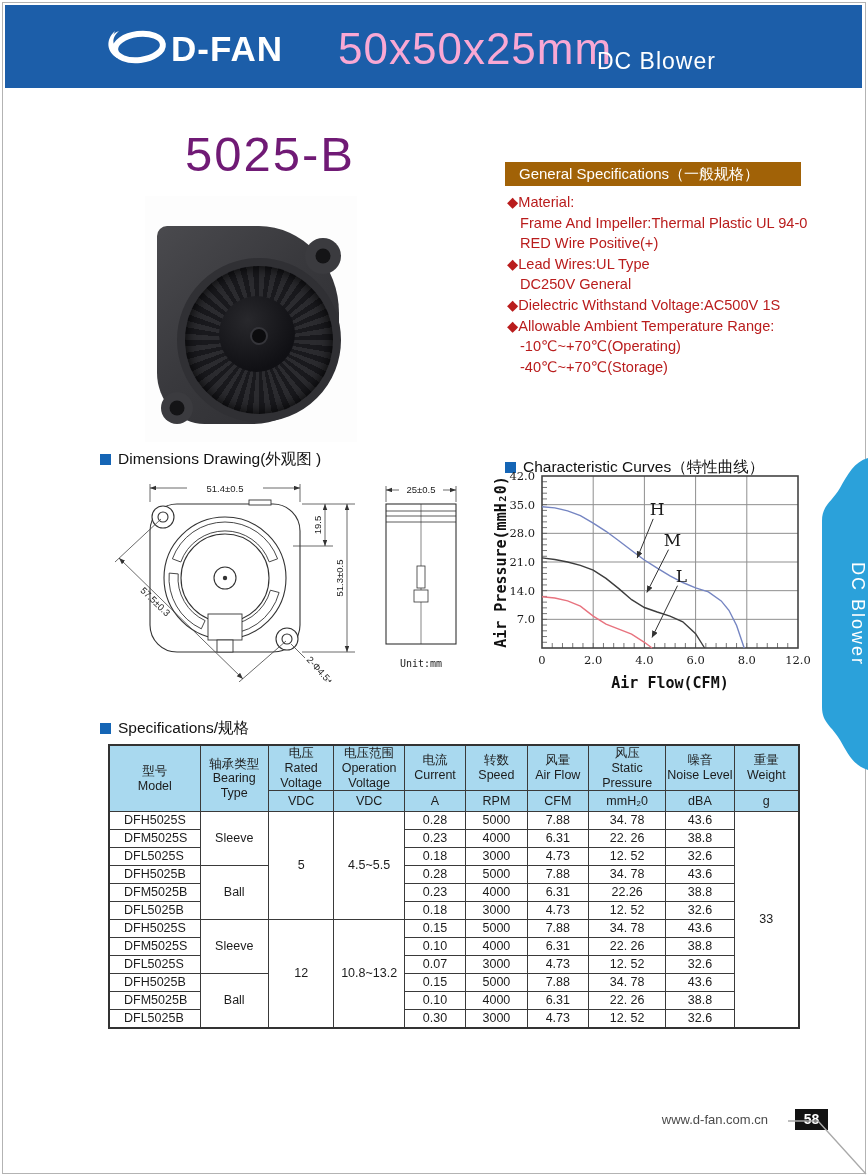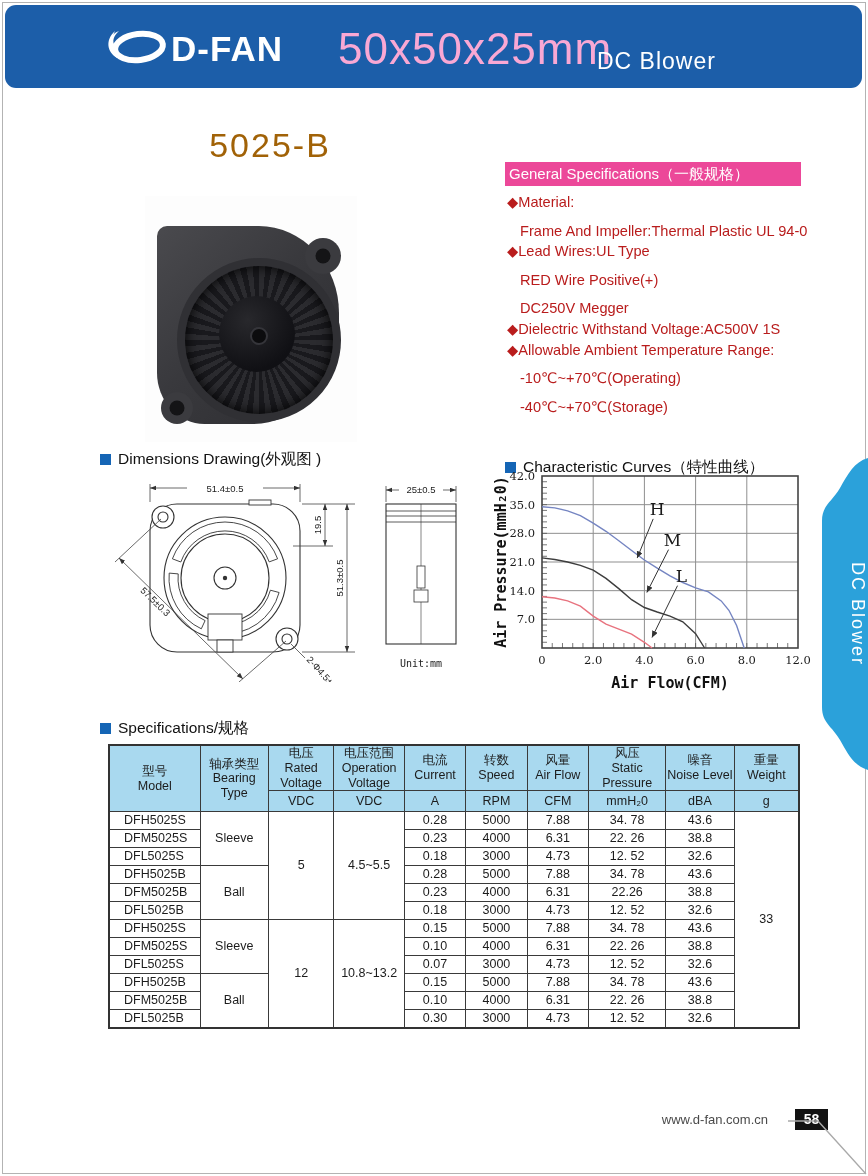--- a/index.html
+++ b/index.html
@@ -4,53 +4,53 @@
 <style>
   html,body{margin:0;padding:0;}
   body{
     width:868px;height:1176px;position:relative;background:#fff;
     font-family:"Liberation Sans","DejaVu Sans",sans-serif;overflow:hidden;color:#1c1c1c;
   }
   .abs{position:absolute;}
   .page-border{inset:2px;border:1px solid #b3b3b3;pointer-events:none;}
 
   
-  .header-bar{left:5px;top:5px;width:857px;height:83px;background:#1c5ea9;border-radius:11px;}
+  .header-bar{left:5px;top:5px;width:857px;height:83px;background:#1c5ea9;}
   .logo-swirl{left:98px;top:17px;}
   .brand{left:166px;top:24px;color:#fff;font-size:35px;font-weight:bold;letter-spacing:1px;}
   .size-text{left:333px;top:19px;color:#f9a8d4;font-size:44px;font-weight:500;letter-spacing:1px;}
   .type-text{left:592px;top:43px;color:#fff;font-size:23px;letter-spacing:1px;}
 
   
-  .product-title{left:150px;top:126px;width:240px;text-align:center;font-size:34px;color:#a16207;letter-spacing:2px;}
+  .product-title{left:150px;top:126px;width:240px;text-align:center;font-size:49px;color:#701a75;letter-spacing:2px;}
 
   
   .fan-photo{left:145px;top:196px;width:212px;height:246px;background:#fdfdfd;}
   .fan-housing{position:absolute;left:12px;top:30px;width:182px;height:198px;
     background:linear-gradient(135deg,#4a4a4e 0%,#39393d 45%,#2c2c30 100%);
     border-radius:10px 44% 48% 26%;}
   .fan-opening{position:absolute;left:32px;top:62px;width:148px;height:148px;border-radius:50%;
     background:repeating-conic-gradient(#2b2b2f 0deg 5deg,#19191d 5deg 10deg);
     border:8px solid #303034;box-shadow:inset 0 0 14px #000;}
   .fan-hub{position:absolute;left:74px;top:100px;width:76px;height:76px;border-radius:50%;
     background:radial-gradient(circle at 38% 32%,#28282c,#101014 72%);}
   .fan-cap{position:absolute;left:105px;top:131px;width:14px;height:14px;border-radius:50%;
     background:#0c0c0e;border:2px solid #35353a;}
   .fan-ear{position:absolute;border-radius:50%;background:#3b3b3f;}
   .fan-ear .hole{position:absolute;left:50%;top:50%;transform:translate(-50%,-50%);
     width:15px;height:15px;border-radius:50%;background:#141416;}
   .ear-tr{left:160px;top:42px;width:36px;height:36px;}
   .ear-bl{left:16px;top:196px;width:32px;height:32px;}
 
   
-  .gen-bar{left:505px;top:162px;width:296px;height:24px;background:#ec4899;color:#fff;
-    font-size:15px;line-height:24px;padding-left:4px;box-sizing:border-box;}
+  .gen-bar{left:505px;top:162px;width:296px;height:24px;background:#a16207;color:#fff;
+    font-size:15px;line-height:24px;padding-left:14px;box-sizing:border-box;}
   .gen-lines{left:507px;top:192px;width:310px;font-size:14.6px;color:#b91c1c;}
   .gs-line{height:20.6px;line-height:20.6px;white-space:nowrap;}
-  .gs-i{padding-left:13px;margin-top:8px;}
+  .gs-i{padding-left:13px;}
 
   
   .sec-title{font-size:15.5px;color:#111;display:flex;align-items:center;gap:7px;}
   .sec-sq{width:11px;height:11px;background:#1565b5;display:inline-block;flex:0 0 auto;}
   .dim-title{left:100px;top:449px;}
   .curve-title{left:505px;top:437px;margin-top:20px;}
   .spec-title{left:100px;top:718px;text-align:center;}
 
   
   .dim-svg{left:103px;top:474px;}
@@ -110,23 +110,23 @@
     </div>
   <div class="fan-opening"></div>
   <div class="fan-hub"></div>
   <div class="fan-cap"></div>
 </div>
 
 <div class="abs gen-bar">General Specifications（一般规格）</div>
 <div class="abs gen-lines" id="gen-lines">
     <div class="gs-line gs-b">◆Material:</div>
     <div class="gs-line gs-i">Frame And Impeller:Thermal Plastic UL 94-0</div>
+    <div class="gs-line gs-i">RED Wire Positive(+)</div>
     <div class="gs-line gs-b">◆Lead Wires:UL Type</div>
-    <div class="gs-line gs-i">RED Wire Positive(+)</div>
-    <div class="gs-line gs-i">DC250V Megger</div>
+    <div class="gs-line gs-i">DC250V General</div>
     <div class="gs-line gs-b">◆Dielectric Withstand Voltage:AC500V 1S</div>
     <div class="gs-line gs-b">◆Allowable Ambient Temperature Range:</div>
     <div class="gs-line gs-i">-10℃~+70℃(Operating)</div>
     <div class="gs-line gs-i">-40℃~+70℃(Storage)</div>
   </div>
 
 <div class="abs sec-title dim-title">
   <span class="sec-sq"></span>
   <span>Dimensions Drawing(外观图 )</span>
 </div>

